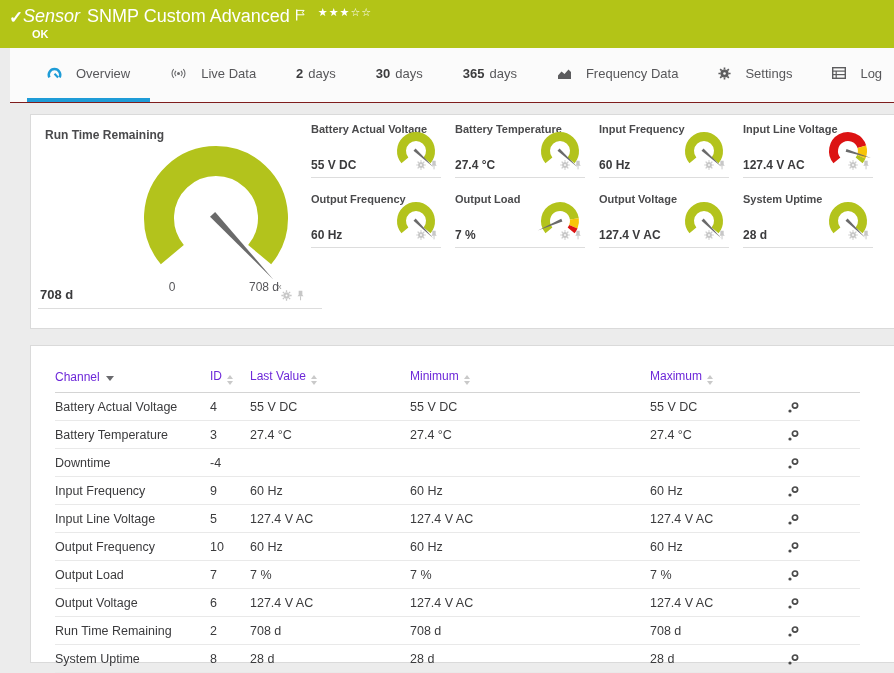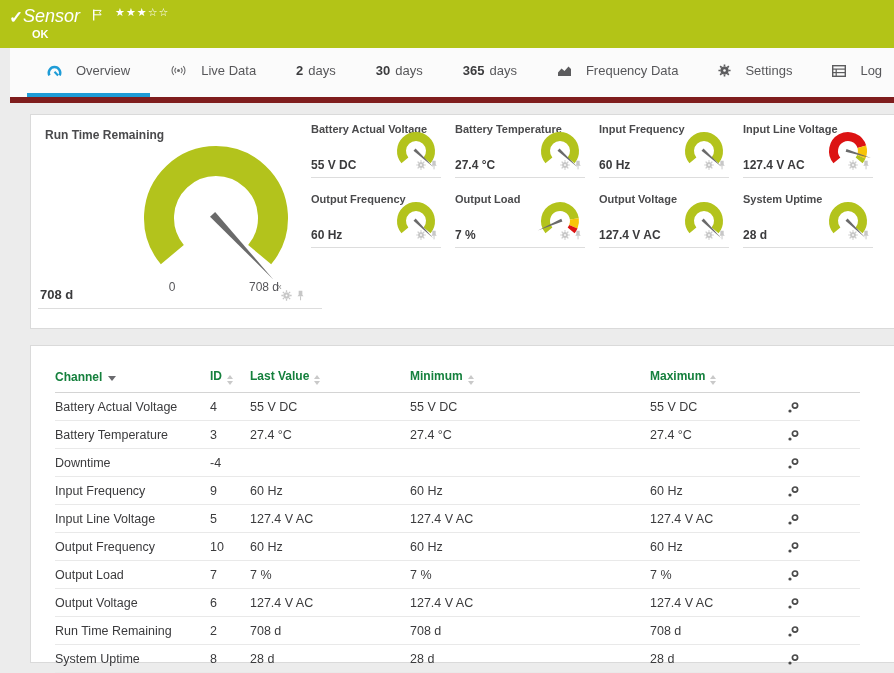--- a/index.html
+++ b/index.html
@@ -11,21 +11,21 @@
   .check{position:absolute;left:9px;top:7px;font-size:17px;font-weight:bold;}
   .titleline{position:absolute;left:23px;top:6px;display:flex;align-items:flex-start;white-space:nowrap;}
   .title-prefix{font-size:18px;font-style:italic;margin-right:7px;}
   .title-main{font-size:18px;}
   .flag-wrap{margin:1px 0 0 5px;}
   .stars{margin:0 0 0 12px;font-size:11px;letter-spacing:1px;line-height:11px;margin-top:1px;}
   .ok-label{position:absolute;left:32px;top:28px;font-size:11px;font-weight:bold;}
 
   
   .tabstrip{position:absolute;left:10px;top:48px;width:884px;height:55px;background:#fbfbfb;
-            border-bottom:6px solid #7f1d1d;display:flex;padding-left:17px;box-sizing:border-box;}
+            border-bottom:1px solid #7f1d1d;display:flex;padding-left:17px;box-sizing:border-box;}
   .tab{display:flex;align-items:center;gap:7px;padding:0 20px;font-size:13px;color:#57575a;
        border-bottom:4px solid transparent;box-sizing:border-box;cursor:pointer;white-space:nowrap;}
   .tab.active{border-bottom-color:#1e9cd7;}
   .tab .num{font-weight:bold;color:#3c3c3e;}
   .tab .num:not(:empty){margin-right:-2px;}
   .tab .ticon{display:flex;align-items:center;}
 
   
   .panel{position:absolute;background:#fff;border:1px solid #dadada;box-sizing:border-box;}
   #gauges-panel{left:30px;top:114px;width:872px;height:215px;}
@@ -48,21 +48,21 @@
   .st-title{position:absolute;left:0;top:2px;font-size:11px;font-weight:600;color:#4a4a4c;white-space:nowrap;}
   .st-value{position:absolute;left:0;bottom:5px;font-size:12px;font-weight:600;color:#3b3b3d;white-space:nowrap;}
   .s-tile svg.gauge{position:absolute;left:78px;top:4px;}
   .s-tile .tile-icons{right:2px;bottom:3px;}
 
   
   table.channels{border-collapse:collapse;table-layout:fixed;margin:16px 0 0 24px;width:805px;}
   table.channels col.c-channel{width:155px;} table.channels col.c-id{width:40px;}
   table.channels col.c-last{width:160px;}  table.channels col.c-min{width:240px;}
   table.channels col.c-max{width:76px;}    table.channels col.c-gear{width:134px;}
-  table.channels th{font-size:12px;font-weight:bold;color:#15803d;text-align:left;height:30px;
+  table.channels th{font-size:12px;font-weight:normal;color:#6d28d9;text-align:left;height:30px;
                     border-bottom:1px solid #d4d4d4;padding:0;white-space:nowrap;cursor:pointer;}
   table.channels td{font-size:12.5px;color:#3b3b3d;height:27px;border-bottom:1px solid #e9e9e9;
                     padding:0;white-space:nowrap;}
   .al-c{text-align:left;}
   th .sort-active{display:inline-block;width:0;height:0;border-left:4px solid transparent;
                   border-right:4px solid transparent;border-top:5px solid #6a6a6e;margin-left:6px;}
   th .sort-both{display:inline-flex;flex-direction:column;gap:2px;margin-left:5px;vertical-align:1px;}
   th .sort-both i{display:block;width:0;height:0;border-left:3.5px solid transparent;border-right:3.5px solid transparent;}
   th .sort-both i.up{border-bottom:4px solid #c9c9c9;}
   th .sort-both i.dn{border-top:4px solid #c9c9c9;}
@@ -71,20 +71,21 @@
 </style>
 </head>
 <body>
 
 <div class="page">
 
   <div class="topbar">
     <span class="check">✓</span>
     <div class="titleline">
       <span class="title-prefix">Sensor</span>
+      <span class="title-main">SNMP Custom Advanced</span>
       <span class="flag-wrap">
         <svg width="11" height="12" viewBox="0 0 11 12">
             <path d="M1.7 0.6v11" stroke="#fff" stroke-width="1.3" fill="none"></path>
             <path d="M1.7 1.4h7.4L7.4 3.6 9.1 5.8H1.7z" stroke="#fff" stroke-width="1" fill="none"></path>
           </svg>
       </span>
       <span class="stars"><span>★★★</span><span>☆☆</span></span>
     </div>
     <div class="ok-label">OK</div>
   </div>

